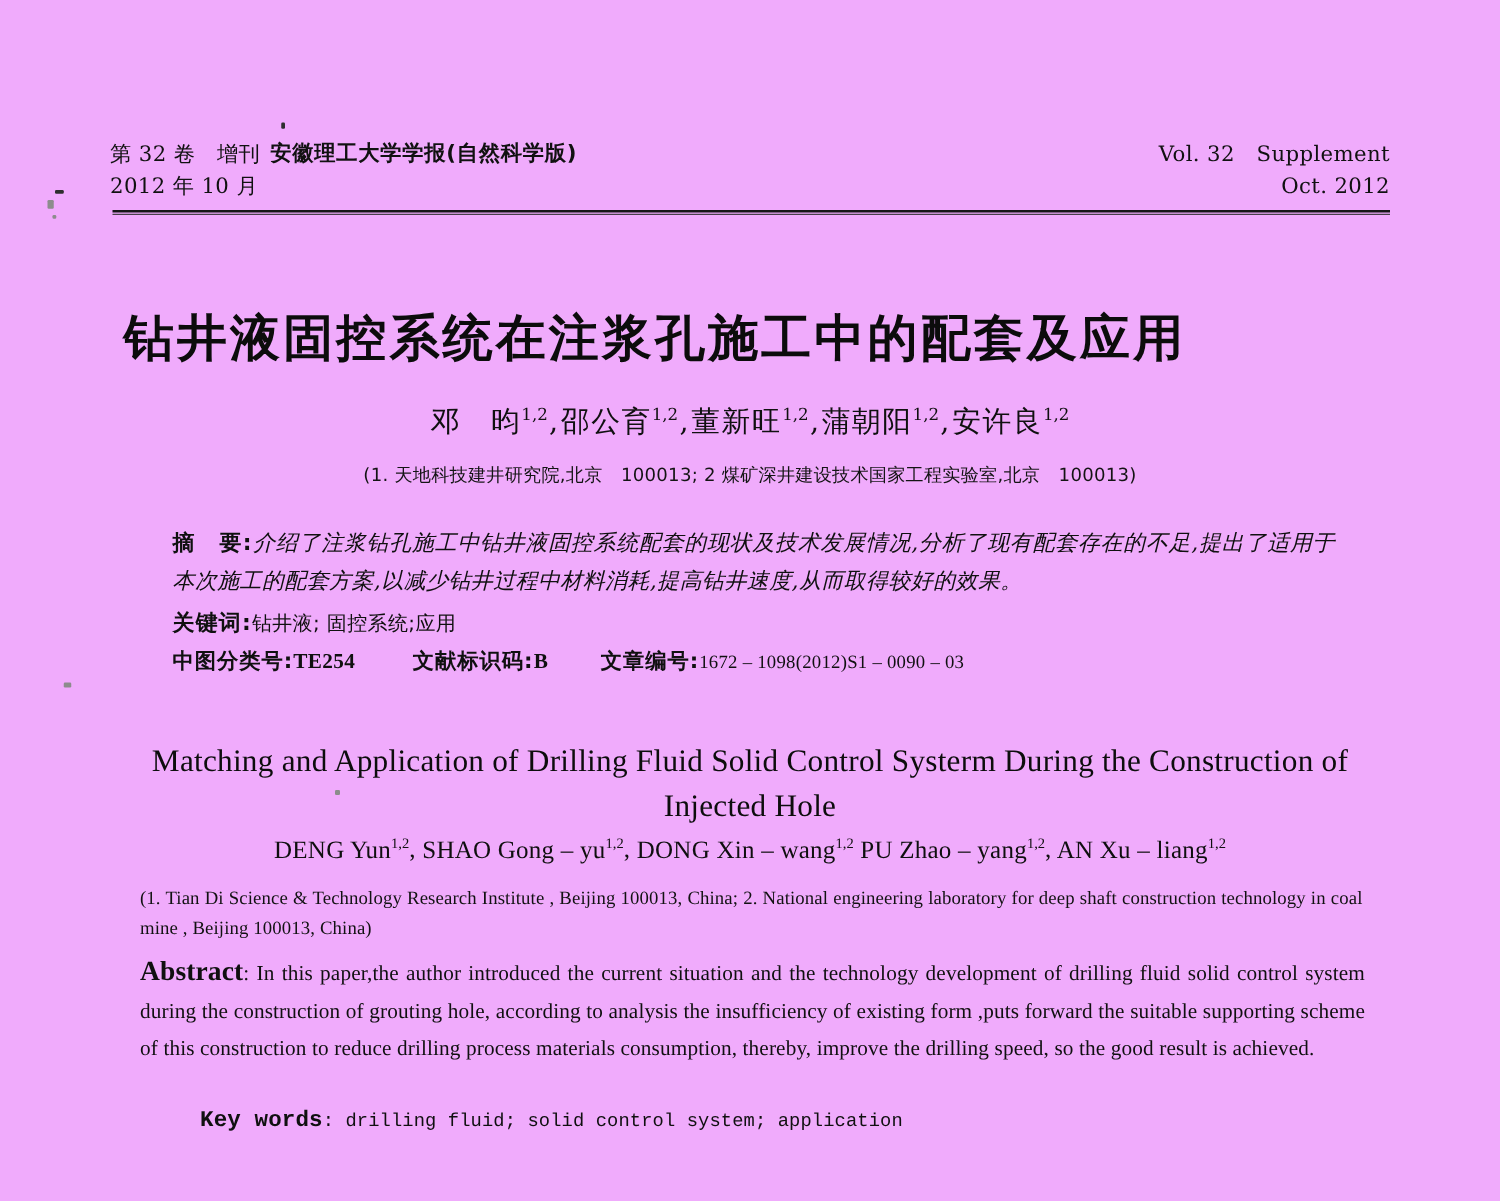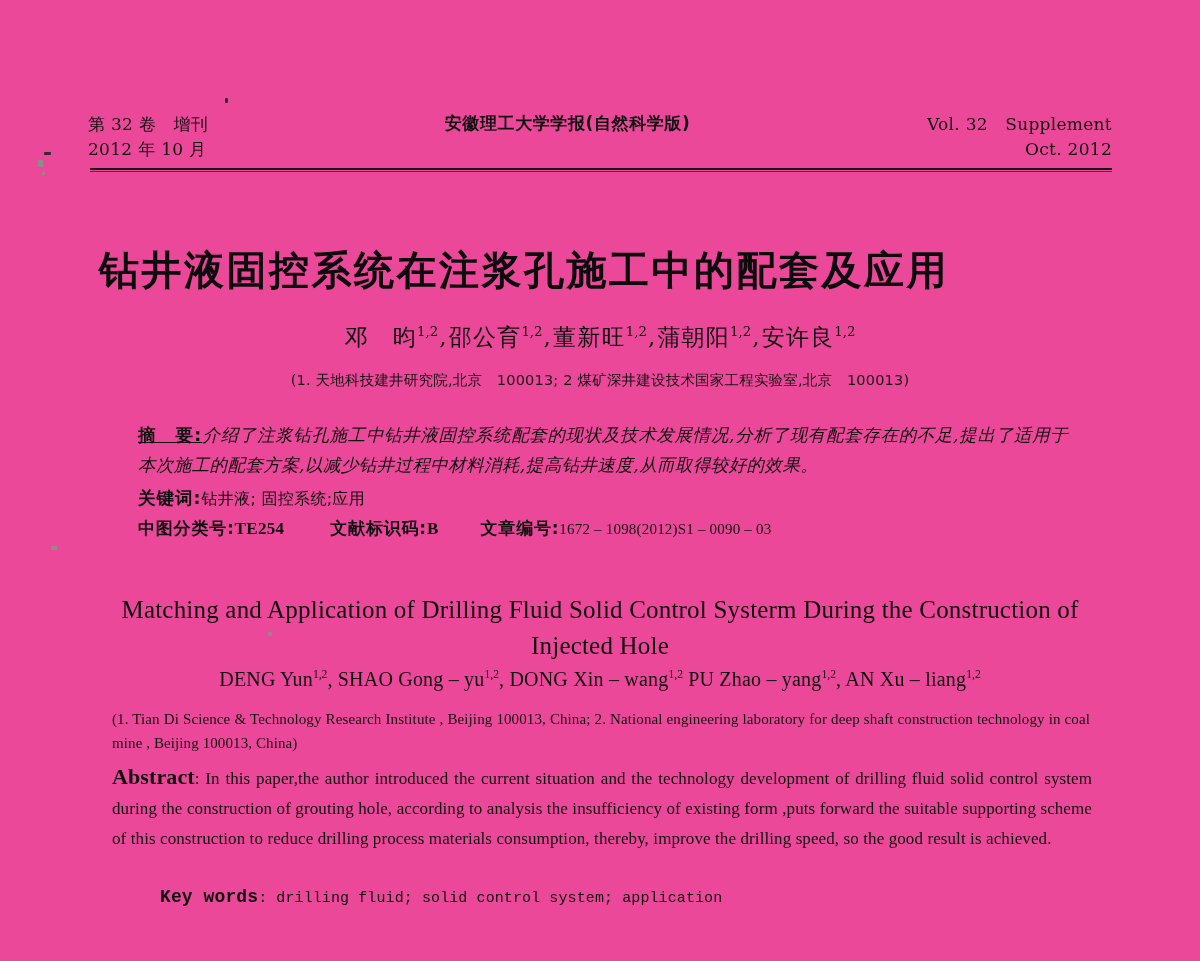--- a/index.html
+++ b/index.html
@@ -14,21 +14,21 @@
     font-family: "Liberation Serif", "DejaVu Serif", serif;
     color: #111111;
     overflow: hidden;
     position: relative;
   }
 
   .page {
     position: relative;
     width: 1200px;
     height: 961px;
-    background: #ec4899;
+    background: #f0abfc;
     overflow: hidden;
   }
 
   
   .masthead {
     position: absolute;
     top: 112px;
     left: 88px;
     right: 88px;
     display: flex;
@@ -38,21 +38,20 @@
   .masthead-side {
     font-family: "DejaVu Serif", "Liberation Serif", serif;
     font-size: 17px;
     line-height: 1.45;
     white-space: nowrap;
     letter-spacing: 0.3px;
   }
   .masthead-left { text-align: left; }
   .masthead-right { text-align: right; }
   .masthead-center {
-    text-align: center;
     flex: 1;
     margin: 0 8px;
   }
   .journal-cn {
     font-family: "DejaVu Sans", "Liberation Sans", sans-serif;
     font-size: 17px;
     font-weight: 700;
     letter-spacing: 0.6px;
     line-height: 1.3;
   }
@@ -142,21 +141,20 @@
     line-height: 30px;
     text-align: justify;
     letter-spacing: 0.4px;
     color: #101010;
   }
   .cn-label {
     font-family: "DejaVu Sans", "Liberation Sans", sans-serif;
     font-style: normal;
     font-weight: 700;
     letter-spacing: 1px;
-    text-decoration: underline;
   }
   .cn-keywords {
     margin-top: 5px;
     font-family: "DejaVu Sans", "Liberation Sans", sans-serif;
     font-size: 16px;
     line-height: 27px;
     letter-spacing: 0.3px;
     color: #101010;
   }
   .cn-keywords .kw-label {

